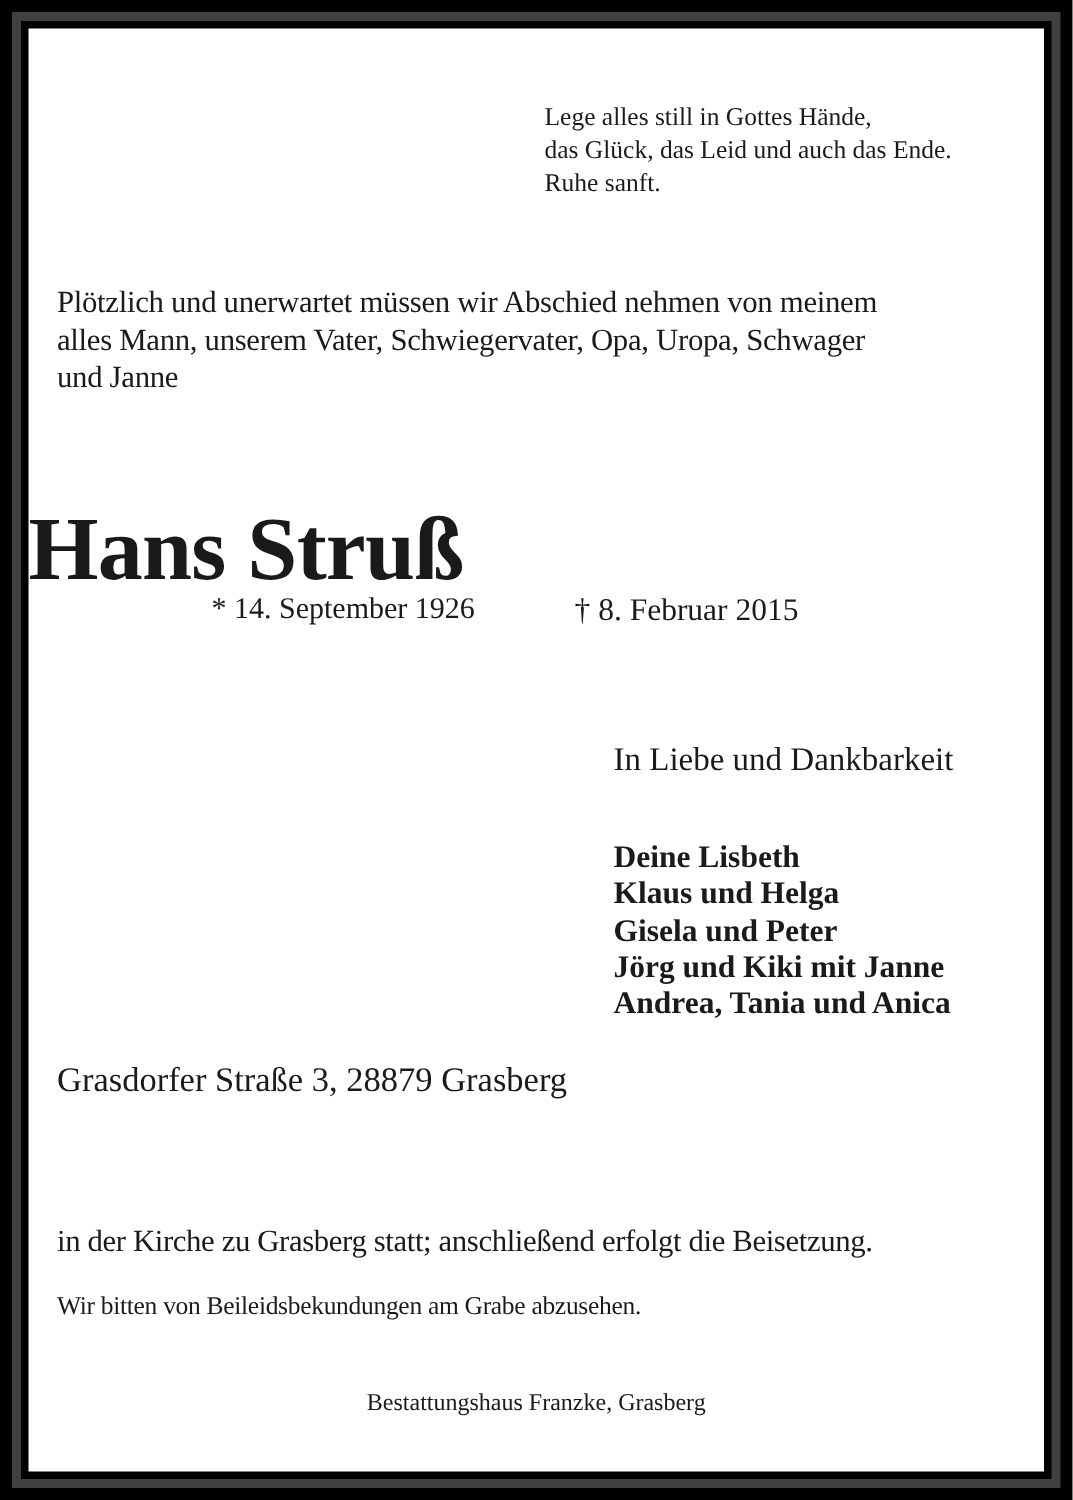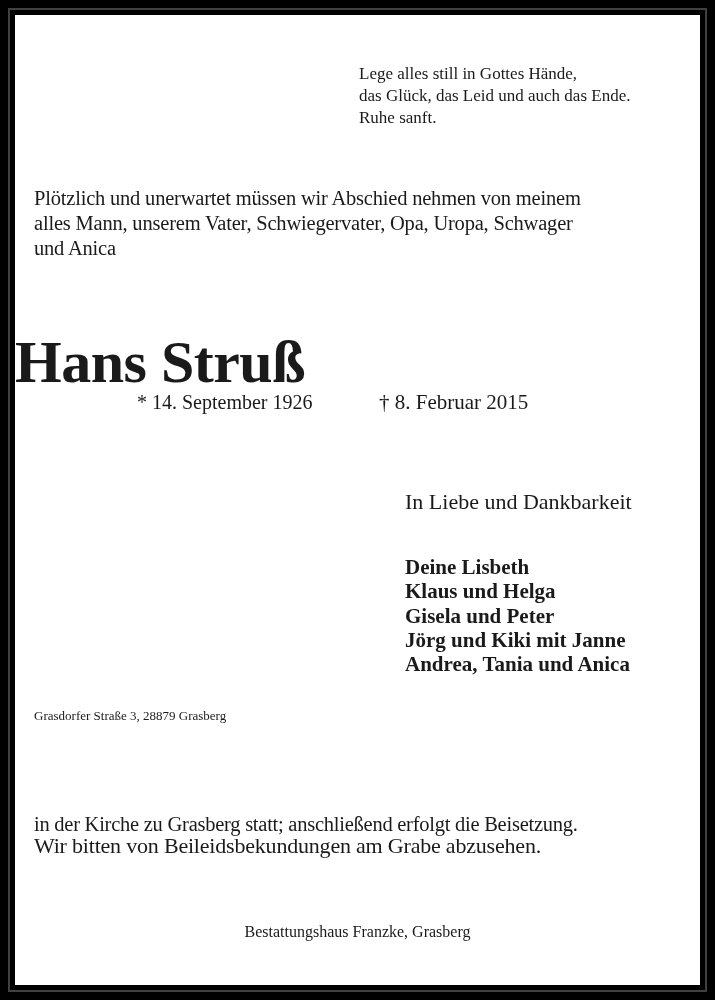--- a/index.html
+++ b/index.html
@@ -1,48 +1,48 @@
 <!DOCTYPE html>
 <html><head>
 <meta charset="utf-8">
 <style>
   html, body { margin: 0; padding: 0; }
   body { width: 715px; height: 1000px; background: #000; position: relative; overflow: hidden; }
-  .frame-outer { position: absolute; left: 8px; top: 8px; right: 8px; bottom: 8px; border: 2px solid #404040; background: #000; }
+  .frame-outer { position: absolute; left: 8px; top: 8px; right: 8px; bottom: 8px; border: 6px solid #404040; background: #000; }
   .frame-inner { position: absolute; left: 5px; top: 5px; right: 5px; bottom: 5px; background: #fff; }
   .txt { position: absolute; font-family: "Liberation Serif", "DejaVu Serif", serif; color: #1a1a1a; white-space: nowrap; }
   .motto { left: 344px; top: 48px; font-size: 17px; line-height: 22px; }
   .intro { left: 19px; top: 171px; font-size: 20.5px; line-height: 25px; letter-spacing: -0.2px; }
   .name { left: 0; right: 0; top: 312px; font-size: 60px; font-weight: bold; line-height: 70px; letter-spacing: -0.5px; }
   .born { left: 122px; top: 374px; font-size: 20px; line-height: 26px; }
   .died { left: 364px; top: 374px; font-size: 21px; line-height: 26px; }
   .thanks { left: 390px; top: 474px; font-size: 22px; line-height: 26px; }
   .mourners { left: 390px; top: 500px; font-size: 21px; line-height: 24.3px; font-weight: bold; margin-top: 40px; }
   .mourners div { margin: 0; }
-  .address { left: 19px; top: 688px; font-size: 13px; line-height: 26px; }
+  .address { left: 19px; top: 688px; font-size: 23px; line-height: 26px; }
   .service { left: 19px; top: 796px; font-size: 20.5px; line-height: 26px; letter-spacing: -0.25px; }
-  .condolence { left: 19px; top: 818px; font-size: 22px; line-height: 26px; letter-spacing: -0.2px; }
+  .condolence { left: 19px; top: 839px; font-size: 17px; line-height: 26px; letter-spacing: -0.2px; }
   .funeralhome { left: 0; right: 0; top: 906px; text-align: center; font-size: 16px; line-height: 22px; }
 </style>
 </head>
 <body>
 
 <div class="frame-outer">
   <div class="frame-inner">
 
     <div class="txt motto">
       <div>Lege alles still in Gottes Hände,</div>
       <div>das Glück, das Leid und auch das Ende.</div>
       <div>Ruhe sanft.</div>
     </div>
 
     <div class="txt intro">
       <div>Plötzlich und unerwartet müssen wir Abschied nehmen von meinem</div>
       <div>alles Mann, unserem Vater, Schwiegervater, Opa, Uropa, Schwager</div>
-      <div>und Anica</div>
+      <div>und Janne</div>
     </div>
 
     <div class="txt name">Hans Struß</div>
 
     <div class="txt born">* 14. September 1926</div>
     <div class="txt died">† 8. Februar 2015</div>
 
     <div class="txt thanks">In Liebe und Dankbarkeit</div>
 
     <div class="txt mourners">

